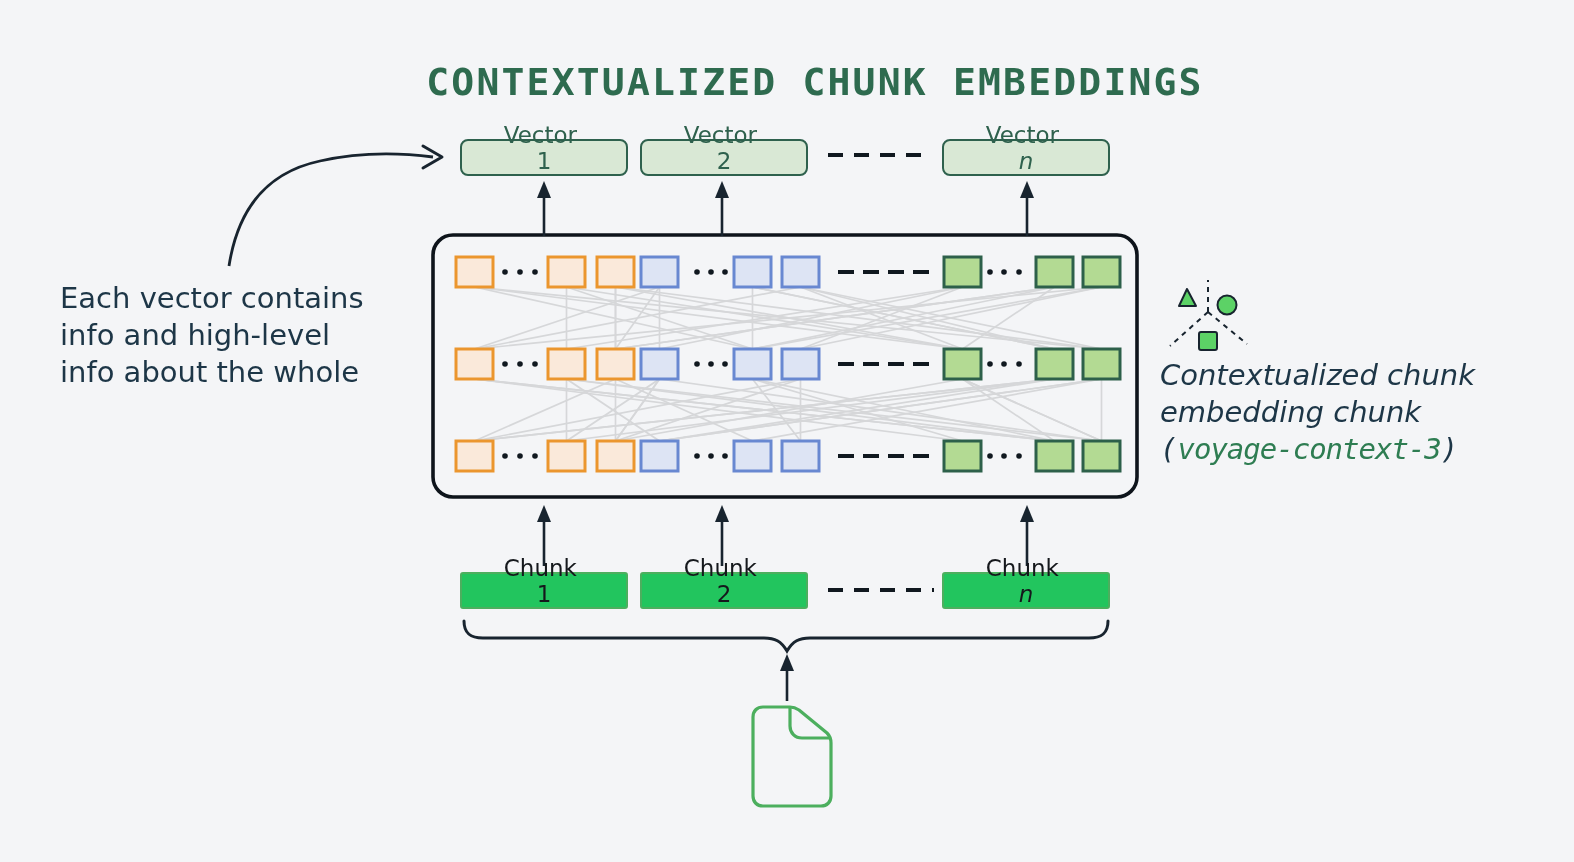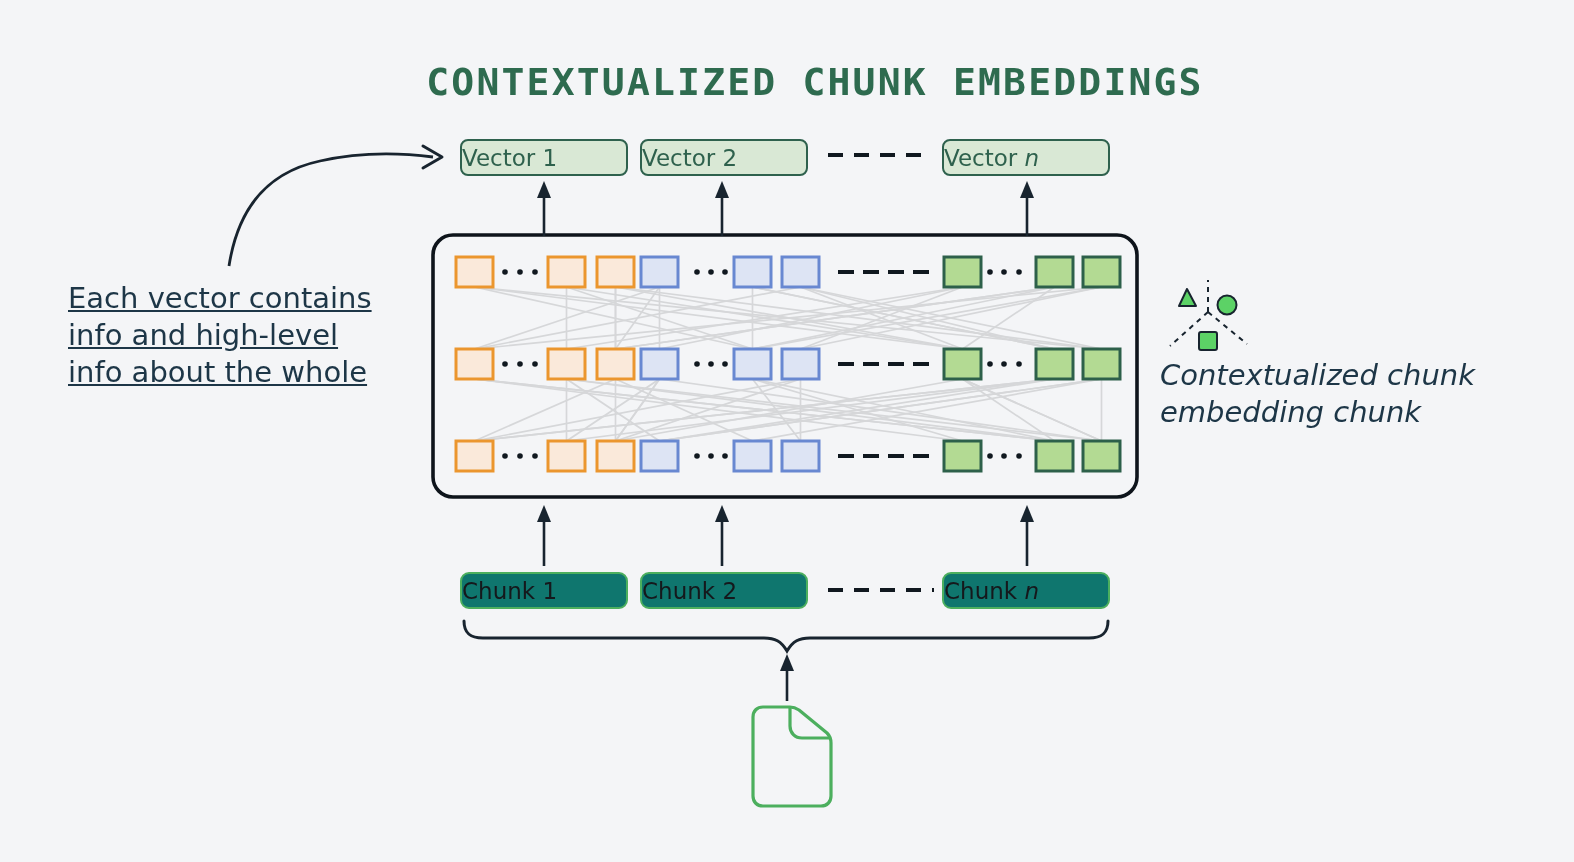--- a/index.html
+++ b/index.html
@@ -16,40 +16,39 @@
     position:absolute;left:400px;top:60px;width:830px;
     text-align:center;
     font-family:"DejaVu Sans Mono",monospace;
     font-weight:bold;font-size:38px;letter-spacing:2.2px;
     color:var(--title-green,#2e6b4f);
     white-space:nowrap;
   }
   .pill{
     position:absolute;box-sizing:border-box;
     width:168px;height:37px;
-    display:flex;align-items:center;justify-content:flex-start;
-    font-size:23px;white-space:pre;
+    display:flex;align-items:center;justify-content:flex-end;
+    font-size:23px;white-space:pre;flex-direction:column;
   }
   .pill.vector{
     background:var(--vector-fill,#d9e8d5);
     border:2.5px solid var(--vector-stroke,#2e614d);
     border-radius:8px;
     color:var(--vector-stroke,#2e614d);
   }
   .pill.chunk{
-    background:#0f766e;
+    background:#22c55e;
     border:2.5px solid var(--chunk-border-green,#4caf5e);
-    border-radius:9px;
+    border-radius:3px;
     color:var(--chunk-text,#15181c);
   }
   .annotation{
-    position:absolute;left:68px;top:280px;width:350px;
+    position:absolute;left:60px;top:280px;width:350px;
     font-size:29px;line-height:37px;
     color:var(--ink-text,#1d3647);
-    text-decoration:underline;
   }
   .model-caption{
     position:absolute;left:1160px;top:357px;width:400px;
     font-size:29px;line-height:37px;
     color:var(--ink-text,#1d3647);
     font-style:italic;
   }
   .code-line{font-size:29px;}
   .code-line .paren{color:var(--ink-text,#1d3647);font-family:"DejaVu Sans Mono",monospace;}
   .code-line .code{
@@ -253,15 +252,16 @@
 
   <div class="annotation">
     <div>Each vector contains</div>
     <div>info and high-level</div>
     <div>info about the whole</div>
   </div>
 
   <div class="model-caption">
     <div>Contextualized chunk</div>
     <div>embedding chunk</div>
+    <div class="code-line"><span class="paren">(</span><span class="code">voyage-context-3</span><span class="paren">)</span></div>
   </div>
 
 </div>
 
 </body></html>

